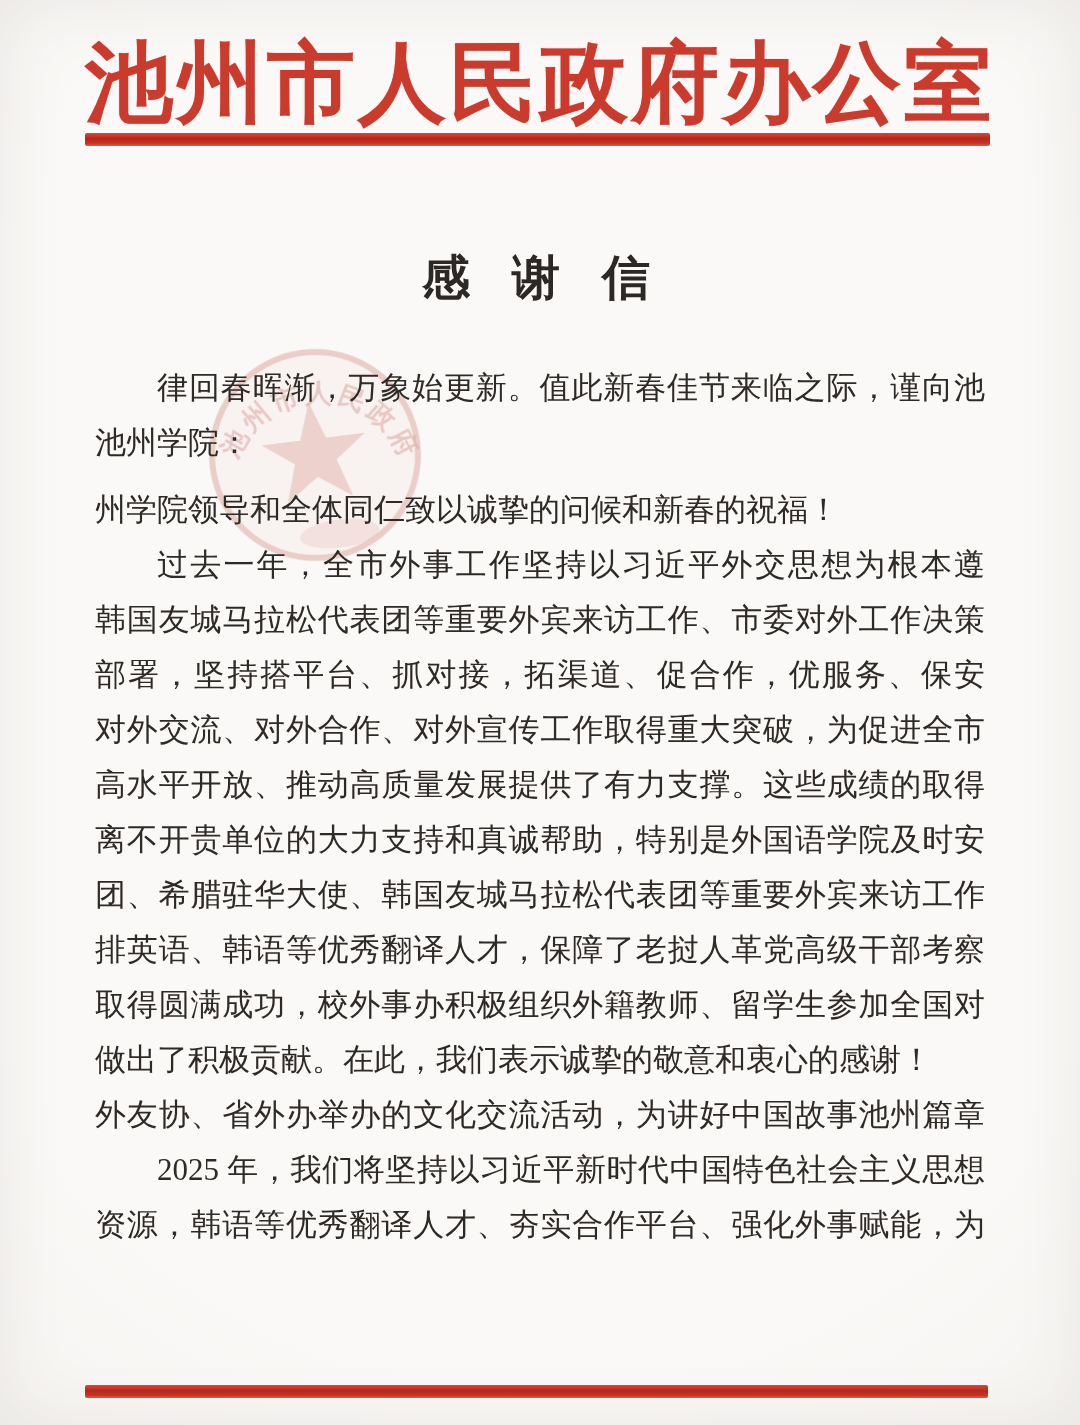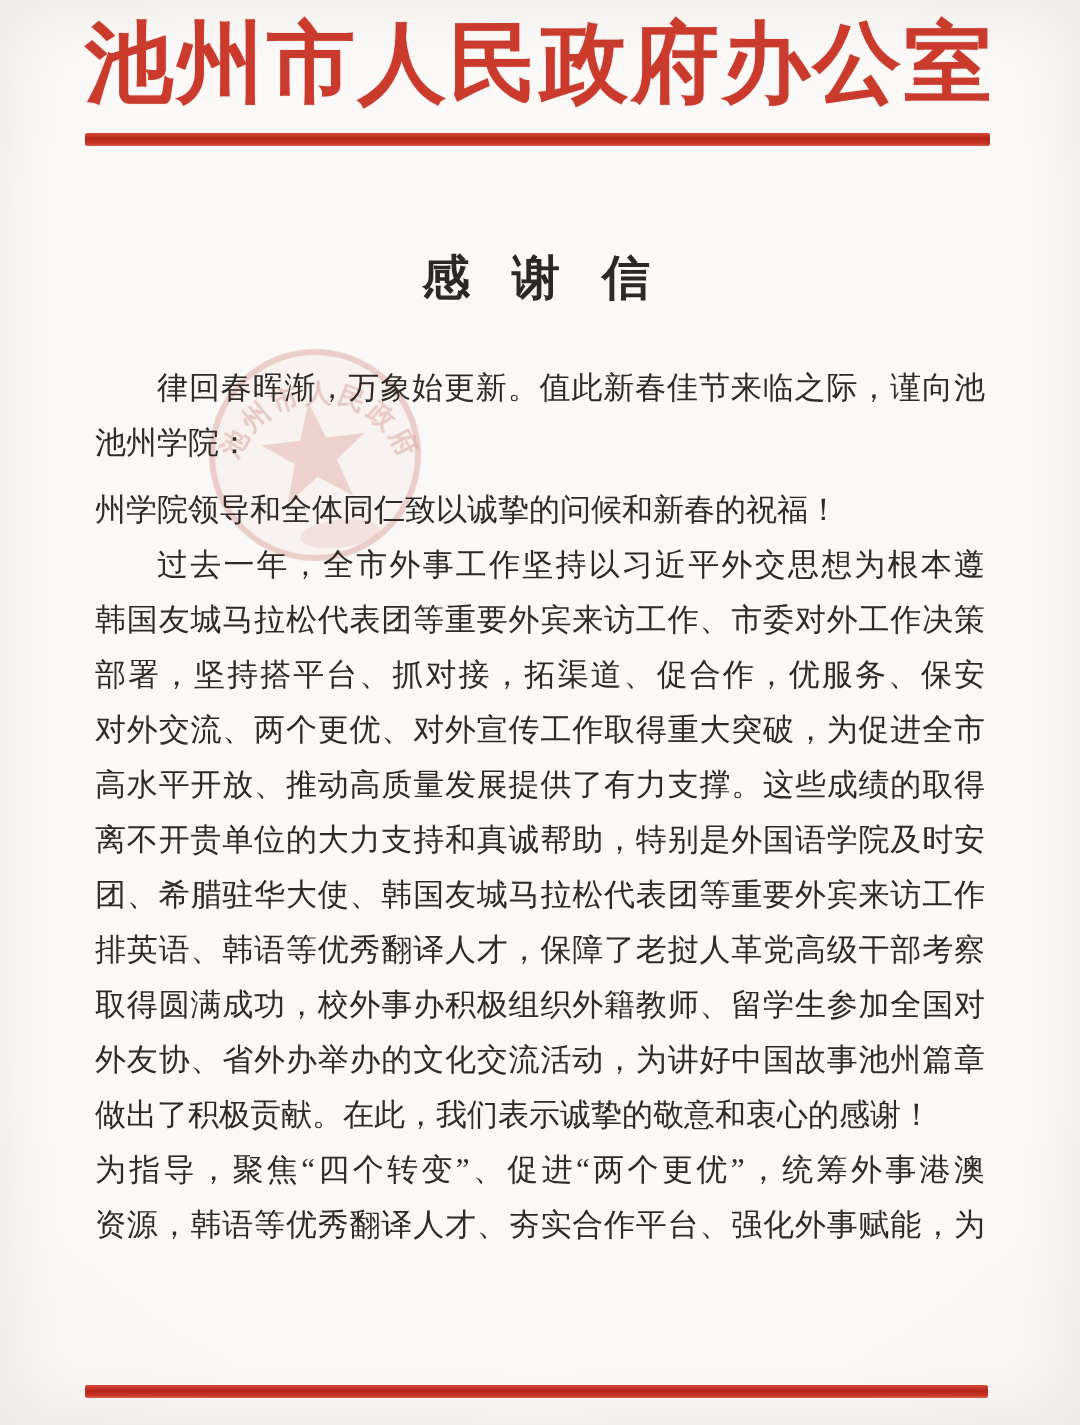--- a/index.html
+++ b/index.html
@@ -11,21 +11,21 @@
     background:
       radial-gradient(ellipse 120% 100% at 50% 45%, #faf9f7 50%, #f4f2ef 82%, #eae8e4 100%);
     box-shadow: inset 0 0 70px rgba(60,50,40,0.08);
     overflow: hidden;
     font-family: "Liberation Serif", "DejaVu Serif", serif;
   }
 
   
   .letterhead {
     position: absolute;
-    top: 4px; left: 0; right: 0;
+    top: 24px; left: 0; right: 0;
     text-align: center;
     font-size: 88px;
     font-weight: 700;
     letter-spacing: 3px;
     color: #cb3b2d;
     text-shadow: 0 0 1px rgba(203,59,45,0.55);
     white-space: nowrap;
   }
   .rule {
     position: absolute;
@@ -110,27 +110,27 @@
     <ellipse cx="130" cy="196" rx="40" ry="14" fill="rgba(205,120,110,0.28)"></ellipse>
   </svg>
 
   <div class="body-block">
     <div class="line fill indent">律回春晖渐，万象始更新。值此新春佳节来临之际，谨向池</div>
     <div class="line salutation">池州学院：</div>
     <div class="line">州学院领导和全体同仁致以诚挚的问候和新春的祝福！</div>
     <div class="line fill indent">过去一年，全市外事工作坚持以习近平外交思想为根本遵循，</div>
     <div class="line fill">韩国友城马拉松代表团等重要外宾来访工作、市委对外工作决策</div>
     <div class="line fill">部署，坚持搭平台、抓对接，拓渠道、促合作，优服务、保安全，</div>
-    <div class="line fill">对外交流、两个更优、对外宣传工作取得重大突破，为促进全市</div>
+    <div class="line fill">对外交流、对外合作、对外宣传工作取得重大突破，为促进全市</div>
     <div class="line fill">高水平开放、推动高质量发展提供了有力支撑。这些成绩的取得</div>
     <div class="line fill">离不开贵单位的大力支持和真诚帮助，特别是外国语学院及时安</div>
     <div class="line fill">团、希腊驻华大使、韩国友城马拉松代表团等重要外宾来访工作</div>
     <div class="line fill">排英语、韩语等优秀翻译人才，保障了老挝人革党高级干部考察</div>
     <div class="line fill">取得圆满成功，校外事办积极组织外籍教师、留学生参加全国对</div>
+    <div class="line">做出了积极贡献。在此，我们表示诚挚的敬意和衷心的感谢！</div>
     <div class="line fill">外友协、省外办举办的文化交流活动，为讲好中国故事池州篇章</div>
-    <div class="line">做出了积极贡献。在此，我们表示诚挚的敬意和衷心的感谢！</div>
-    <div class="line fill">为指导，聚焦“四个转变”、促进“两个更优”，统筹外事港澳</div>
+    <div class="line fill indent">2025 年，我们将坚持以习近平新时代中国特色社会主义思想</div>
     <div class="line fill">资源，韩语等优秀翻译人才、夯实合作平台、强化外事赋能，为</div>
   </div>
 
   <div class="rule rule-bottom"></div>
 
 </div>
 
 </body></html>

